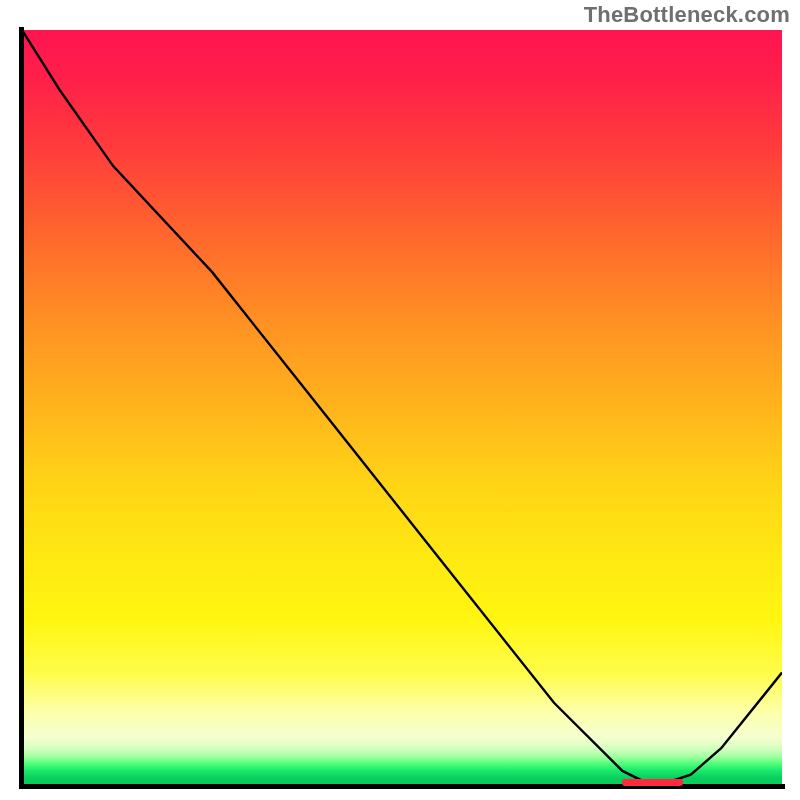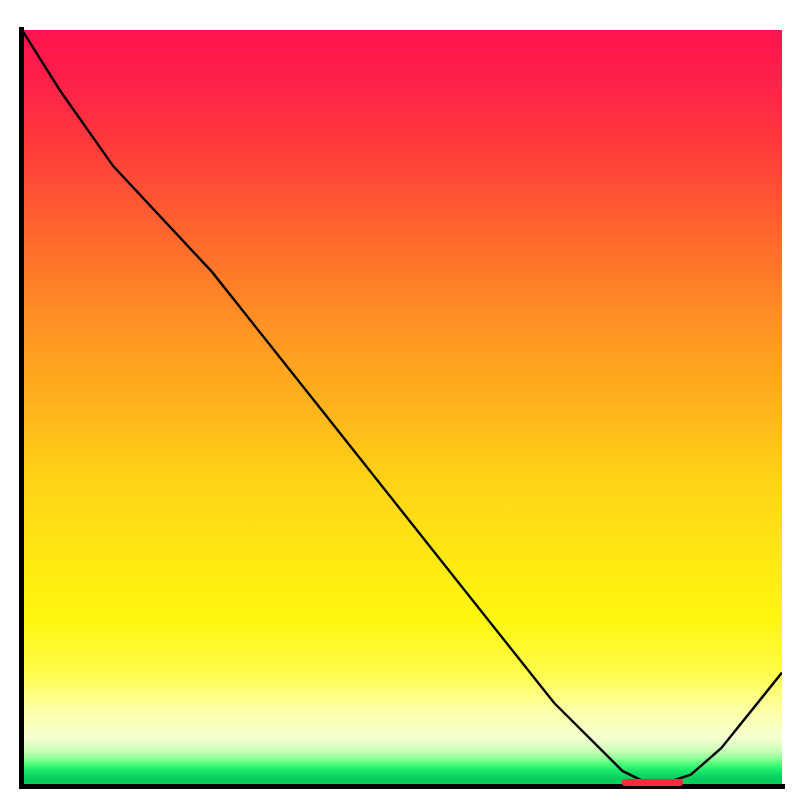--- a/index.html
+++ b/index.html
@@ -82,20 +82,21 @@
     position: absolute;
     height: 7px;
     border-radius: 3px;
     background: #ff2a3e;
   }
 </style>
 </head>
 <body>
 
 <div class="wrap">
+  <div class="watermark">TheBottleneck.com</div>
 
   <div class="plot-area">
     <div class="gradient"></div>
     <div class="axes"></div>
     <svg class="curve" viewBox="0 0 760 756" preserveAspectRatio="none">
       <path fill="none" stroke="#000" stroke-width="2.4" d="M0.0 0.0 L38.0 60.5 L91.2 136.1 L190.0 241.9 L304.0 385.6 L418.0 529.2 L532.0 672.8 L600.4 740.9 L623.2 752.2 L646.0 752.2 L668.8 744.7 L699.2 718.2 L760.0 642.6 " id="curve-path"></path>
     </svg>
     <div class="marker-line" id="marker-line" style="left: 600.4px; width: 60.8px; top: 749.22px;"></div>
   </div>
 </div>

